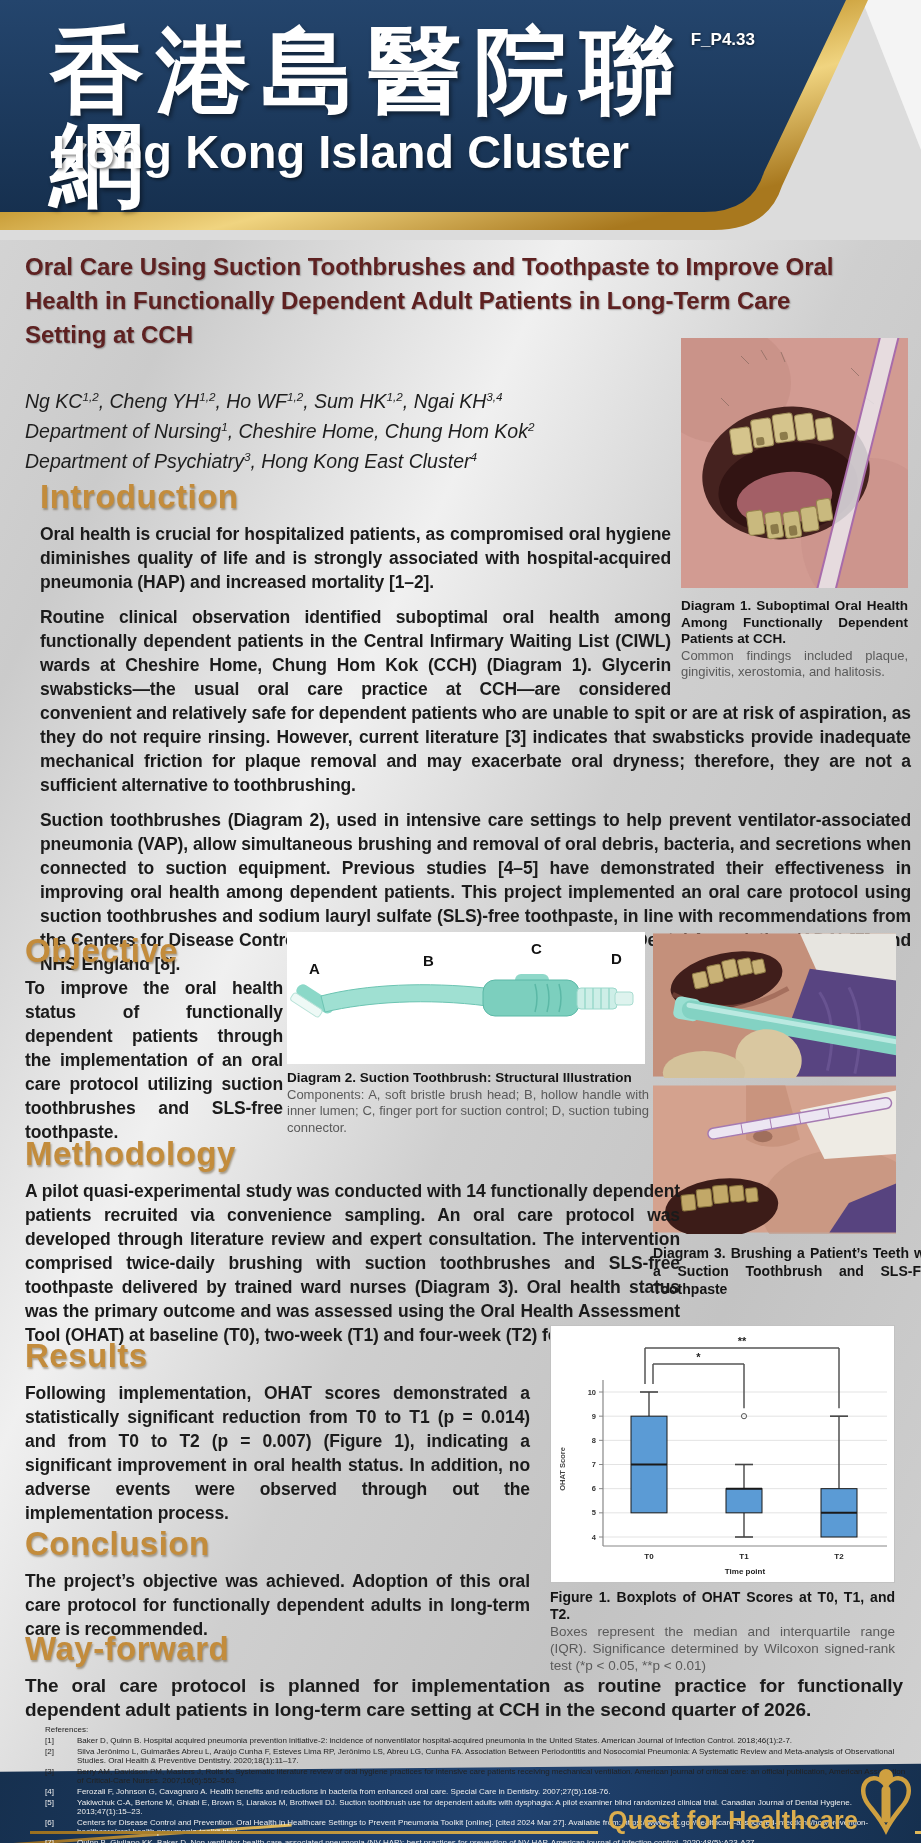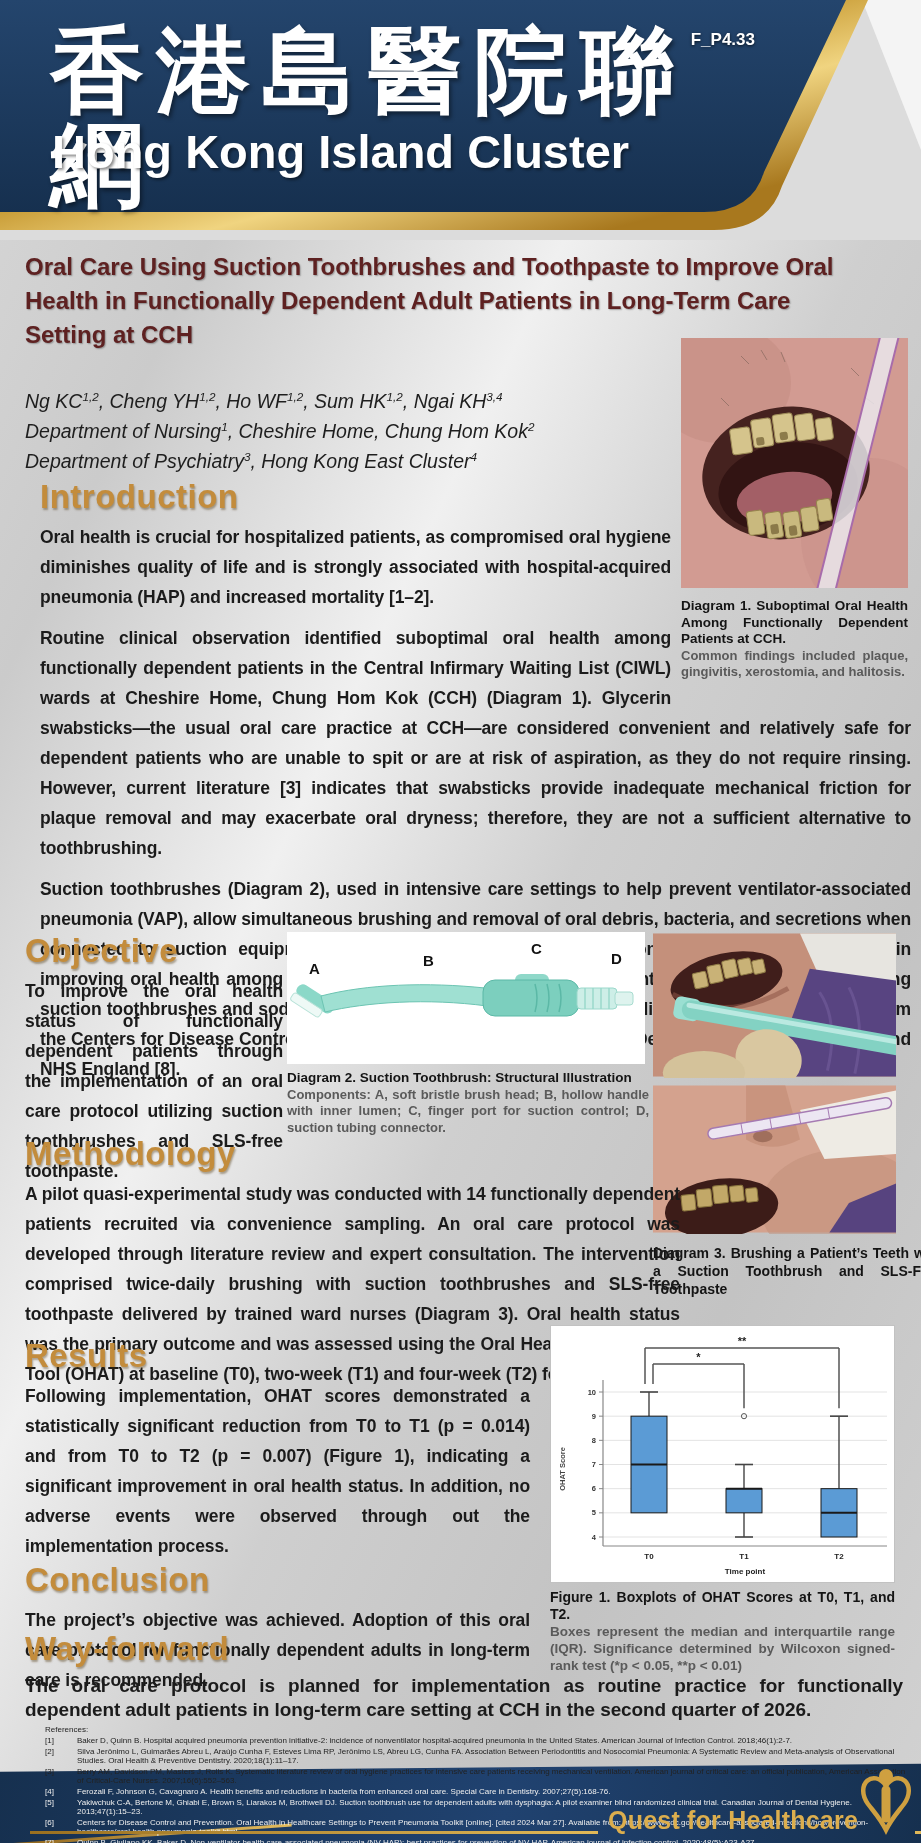--- a/index.html
+++ b/index.html
@@ -10,26 +10,26 @@
   .header{position:absolute;left:0;top:0;width:769px;height:240px;}
   .header svg{display:block;}
   .zh-title{position:absolute;left:50px;top:24px;font-size:94px;font-weight:bold;color:#ffffff;letter-spacing:12px;line-height:1;text-shadow:2px 3px 4px rgba(0,0,0,.45);}
   .en-title{position:absolute;left:52px;top:126px;font-size:47px;font-weight:bold;color:#ffffff;line-height:1.1;text-shadow:2px 2px 3px rgba(0,0,0,.45);}
   .poster-code{position:absolute;right:14px;top:30px;font-size:17px;font-weight:bold;color:#ffffff;text-shadow:0 1px 3px rgba(0,0,0,.7);}
   
   h1.title{position:absolute;left:25px;top:250px;width:820px;margin:0;font-size:24px;line-height:1.42;font-weight:bold;color:#5e2121;text-shadow:1px 1px 1.5px rgba(0,0,0,.3);}
   .authors{position:absolute;left:25px;top:386px;width:620px;font-size:19.5px;font-style:italic;color:#1e1e1e;line-height:30px;}
   .authors sup{font-size:60%;line-height:0;text-align:center;}
   h2.section{font-size:33px;color:#c38c3c;font-weight:bold;margin:0 0 6px 0;letter-spacing:.5px;text-shadow:1px 1.5px 2px rgba(70,45,0,.4);}
-  p.body{margin:0;text-align:justify;font-weight:bold;color:#1b1b1b;font-size:17.5px;line-height:30px;letter-spacing:-0.1px;}
+  p.body{margin:0;text-align:justify;font-weight:bold;color:#1b1b1b;font-size:17.5px;line-height:24px;letter-spacing:-0.1px;}
   p.body + p.body{margin-top:11px;}
   
   figure{margin:0;}
   .fig-caption-title{font-weight:bold;font-size:13.5px;color:#141414;line-height:16.5px;text-align:justify;margin-top:6px;}
-  .fig-caption-note{font-weight:bold;font-size:13px;color:#5a5a5a;line-height:16.5px;text-align:justify;}
+  .fig-caption-note{font-weight:normal;font-size:13px;color:#5a5a5a;line-height:16.5px;text-align:justify;}
   .diagram1{position:absolute;left:681px;top:338px;width:227px;}
   .intro{position:absolute;left:40px;top:478px;width:871px;}
   .fig-spacer{float:right;width:240px;height:214px;}
   .objective-row{position:absolute;left:25px;top:932px;width:871px;display:flex;gap:4px;}
   .obj-col{width:258px;flex:none;}
   .d2-col{width:362px;flex:none;}
   .d3-col{width:289px;flex:none;}
   .d2-box{position:relative;width:358px;height:132px;background:#ffffff;}
   .d2-label{position:absolute;font-size:15px;font-weight:bold;color:#111;}
   .methodology{position:absolute;left:25px;top:1135px;width:655px;}

